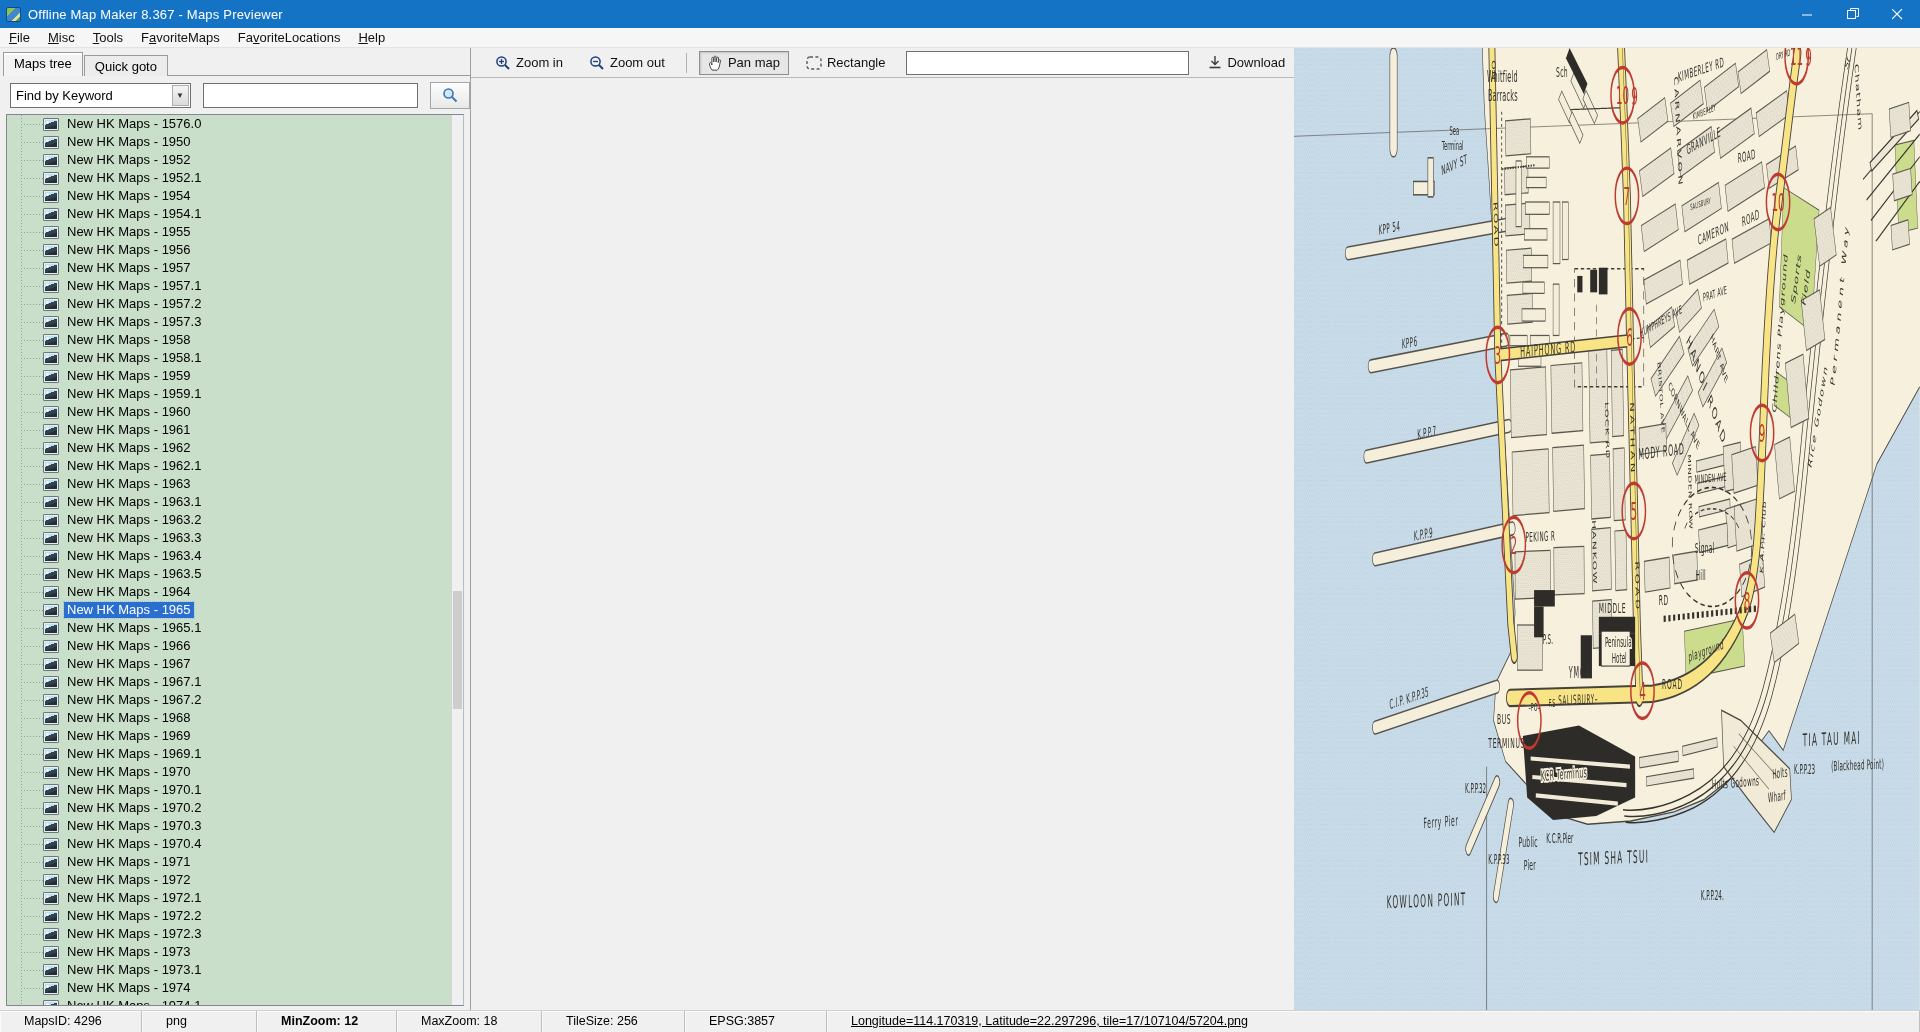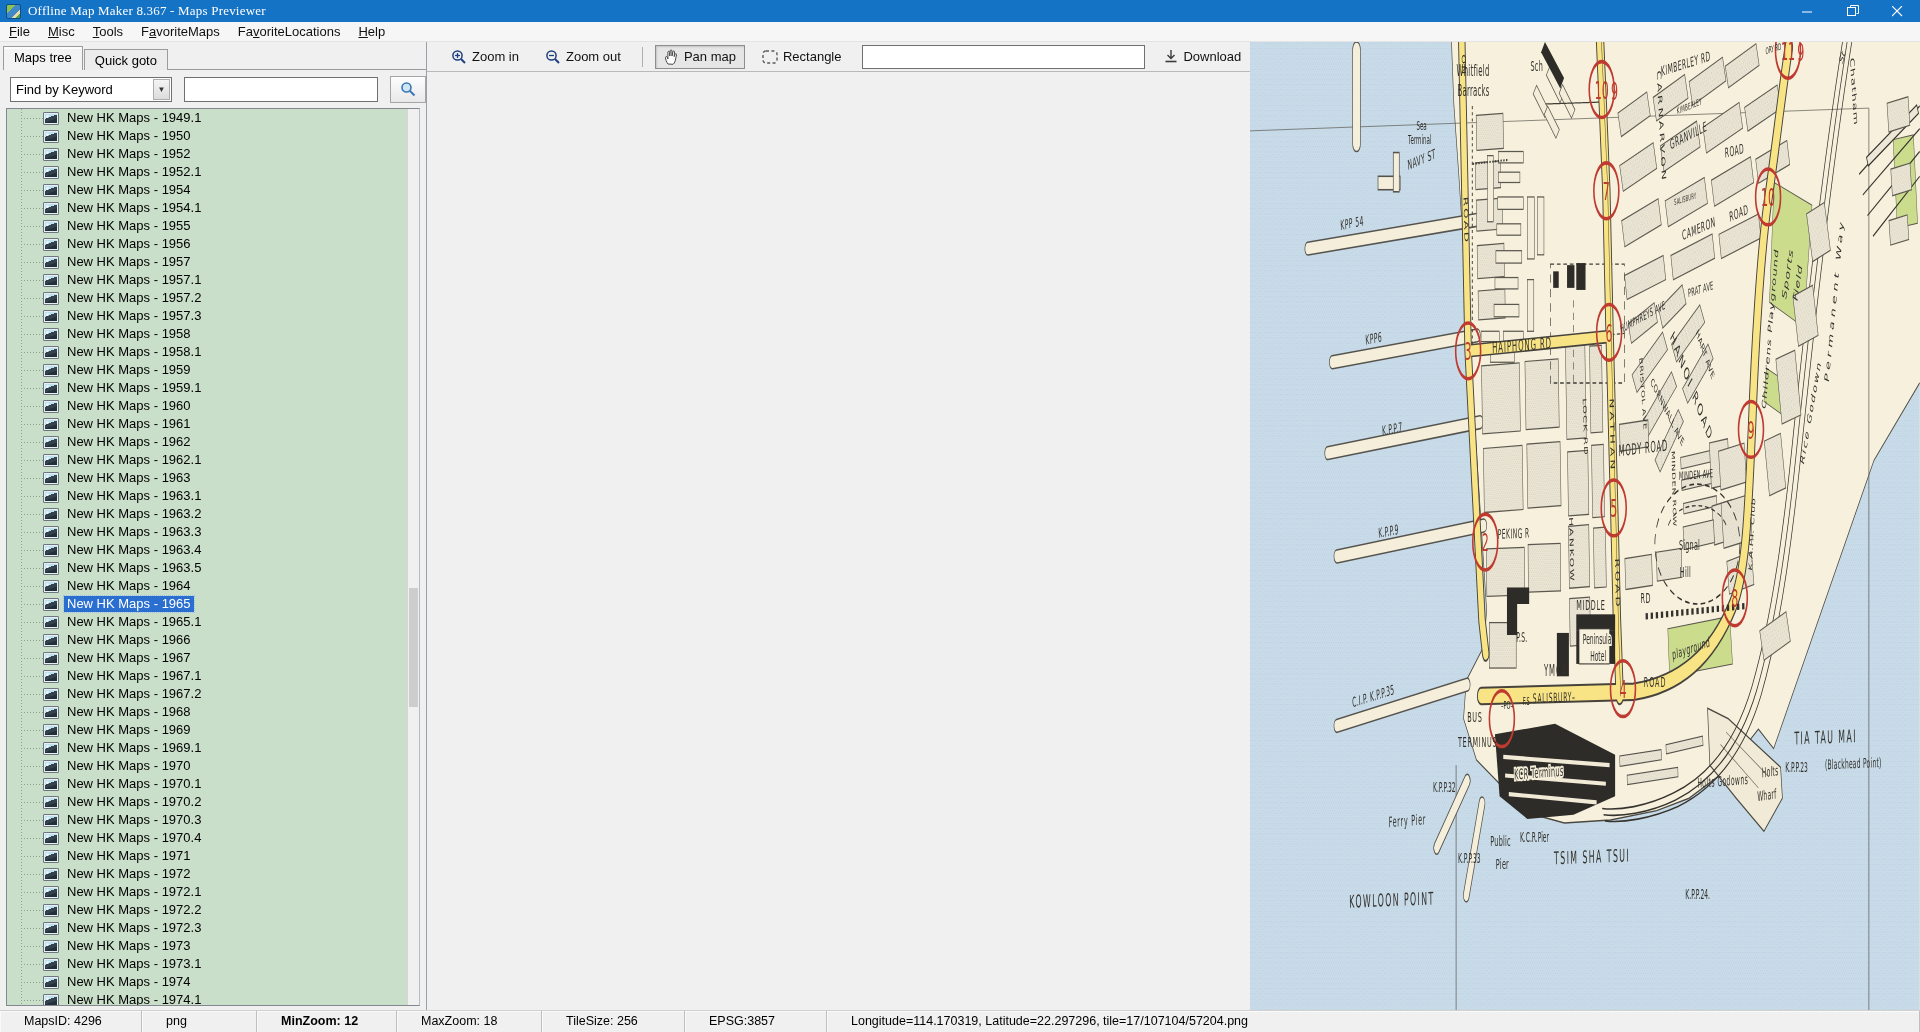--- a/index.html
+++ b/index.html
@@ -1,38 +1,38 @@
 <!DOCTYPE html>
 <html><head>
 <meta charset="utf-8">
 <style>
   * { margin:0; padding:0; box-sizing:border-box; }
   html,body { width:1920px; height:1032px; overflow:hidden; font-family:"Liberation Sans", sans-serif; }
   .window { width:1920px; height:1032px; display:flex; flex-direction:column; background:#f0f0f0; }
 
   
-  .titlebar { height:22px; background:#1573c6; display:flex; align-items:center; color:#fff; flex:0 0 auto;font-family:Liberation Serif, serif; }
+  .titlebar { height:28px; background:#1573c6; display:flex; align-items:center; color:#fff; flex:0 0 auto; }
   .app-icon { width:15px; height:15px; margin:0 7px 0 6px; border-radius:2px;
     background:linear-gradient(135deg,#8fc050 0 34%,#3f88c9 34% 66%,#e8d9a8 66% 82%,#4d9e49 82%);
     border:1px solid #0d4e87; }
   .title-text { font-size:13px; letter-spacing:.2px; }
   .win-controls { margin-left:auto; display:flex; height:100%; }
   .win-btn { width:45px; height:100%; display:flex; align-items:center; justify-content:center; }
   .win-btn svg { display:block; }
 
   
   .menubar { height:20px; background:#f6f6f6; border-bottom:1px solid #e3e3e3; display:flex; align-items:center; font-size:13px; color:#111; flex:0 0 auto; }
   .menu-item { padding:1px 9px 2px 9px; }
   .menu-item u { text-decoration:underline; }
 
   
   .content { flex:1 1 auto; display:flex; min-height:0; }
 
   
-  .left-panel { width:427px; flex:0 0 auto; background:#f0f0f0; border-right:1px solid #9aa0a8; display:flex; flex-direction:column; }
+  .left-panel { width:471px; flex:0 0 auto; background:#f0f0f0; border-right:1px solid #9aa0a8; display:flex; flex-direction:column; }
   .tabs { height:28px; display:flex; align-items:flex-end; padding-left:3px; background:#f0f0f0; flex:0 0 auto; }
   .tab { font-size:13px; padding:3px 10px 4px 10px; border:1px solid #9b9b9b; border-bottom:none; background:#f0f0f0; position:relative; }
   .tab.active { background:#f3f3f3; height:24px; z-index:2; box-shadow:inset 0 2px 0 #fdfdfd; }
   .tab.inactive { height:21px; margin-left:1px; background:#ececec; }
   .tab-strip-line { flex:1; border-bottom:1px solid #9b9b9b; height:1px; }
   .searchrow { height:38px; display:flex; align-items:center; padding:0 0 0 10px; gap:12px; flex:0 0 auto; }
   .combo { width:181px; height:25px; background:#fff; border:1px solid #707070; display:flex; align-items:center; font-size:13px; }
   .combo-text { flex:1; padding-left:5px; }
   .combo-arrow { width:17px; height:21px; margin-right:1px; background:linear-gradient(#f4f4f4,#dcdcdc); border:1px solid #adadad; display:flex; align-items:center; justify-content:center; font-size:8px; color:#333; }
   .search-input { width:216px; height:25px; border:1px solid #707070; background:#fff; font-size:13px; padding:0 4px; font-family:"Liberation Sans",sans-serif; }
@@ -132,21 +132,21 @@
         </div>
       </div>
       <div class="maplist" id="maplist">
         <div class="tree-vline"></div>
         <div class="list-scrollbar">
           <div class="list-thumb"></div>
         </div>
       <div class="list-row">
             <span class="hdots"></span>
             <span class="pic-icon"></span>
-            <span class="row-label">New HK Maps - 1949.1</span>
+            <span class="row-label">New HK Maps - 1576.0</span>
           </div>
           <div class="list-row">
             <span class="hdots"></span>
             <span class="pic-icon"></span>
             <span class="row-label">New HK Maps - 1950</span>
           </div>
           <div class="list-row">
             <span class="hdots"></span>
             <span class="pic-icon"></span>
             <span class="row-label">New HK Maps - 1952</span>
@@ -749,15 +749,15 @@
     </div>
   </div>
 
   <div class="statusbar" id="statusbar">
       <div class="status-seg" style="width: 142px;">MapsID: 4296</div>
       <div class="status-seg" style="width: 115px;">png</div>
       <div class="status-seg" style="width: 140px; font-weight: bold;">MinZoom: 12</div>
       <div class="status-seg" style="width: 145px;">MaxZoom: 18</div>
       <div class="status-seg" style="width: 143px;">TileSize: 256</div>
       <div class="status-seg" style="width: 142px;">EPSG:3857</div>
-      <div class="status-seg" style="width: auto; flex: 1 1 0%;">Longitude=114.170319, Latitude=22.297296, tile=17/107104/57204.png</div>
+      <div class="status-seg" style="width: auto; flex: 1 1 0%; text-decoration: underline;">Longitude=114.170319, Latitude=22.297296, tile=17/107104/57204.png</div>
     </div>
 </div>
 
 </body></html>

